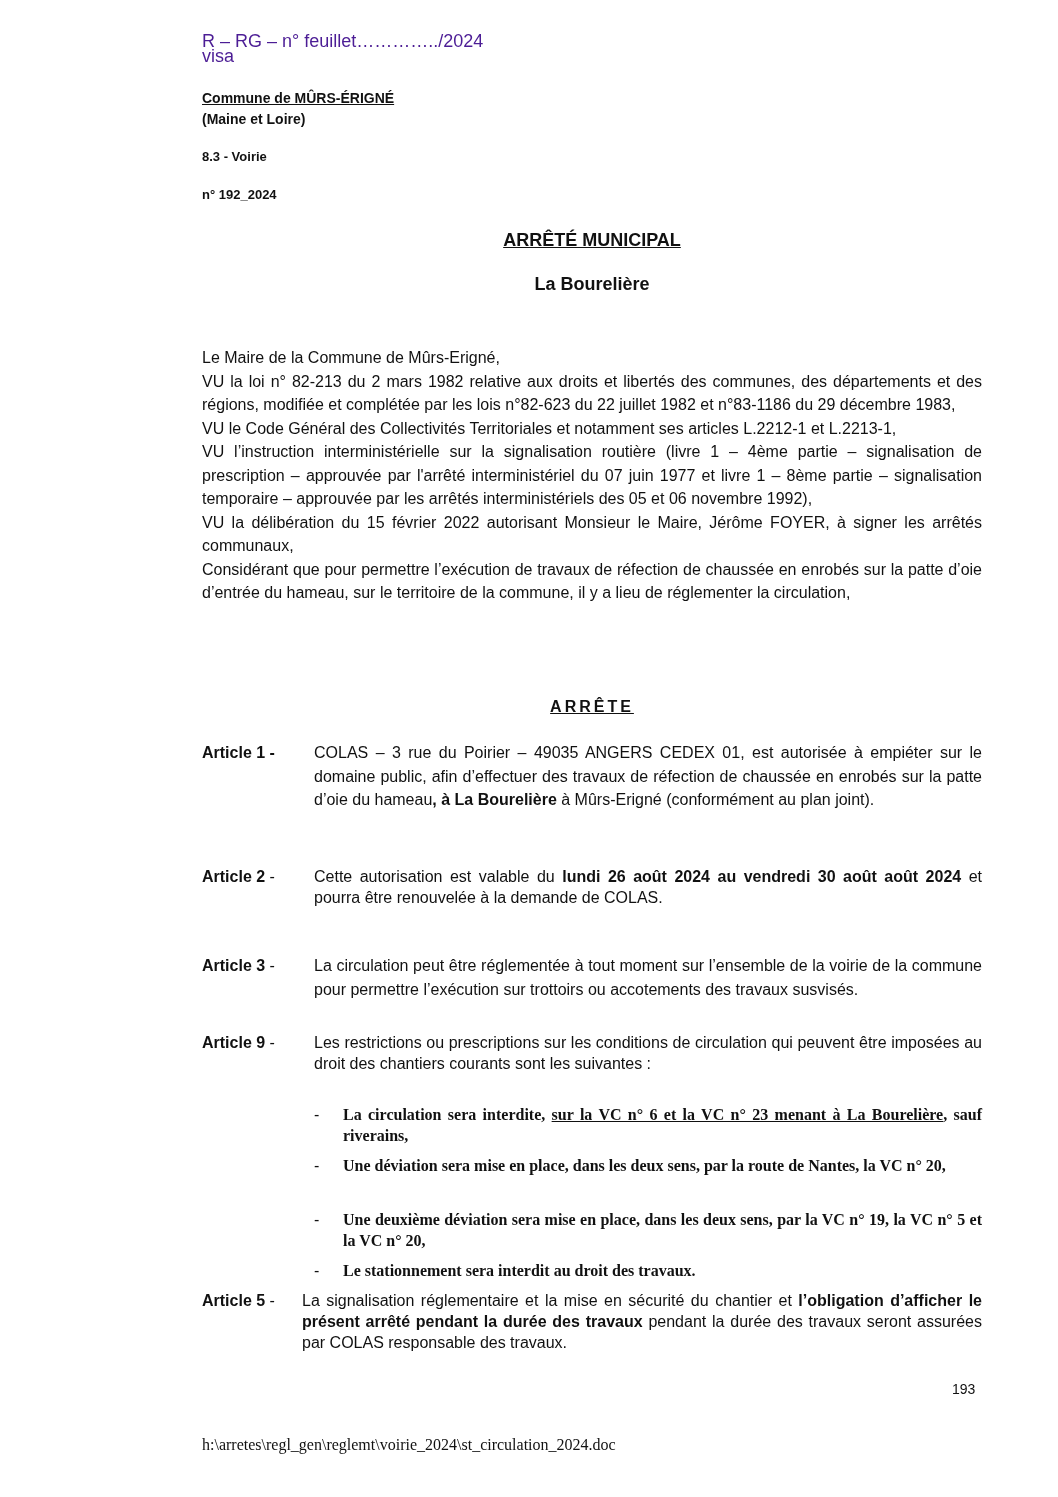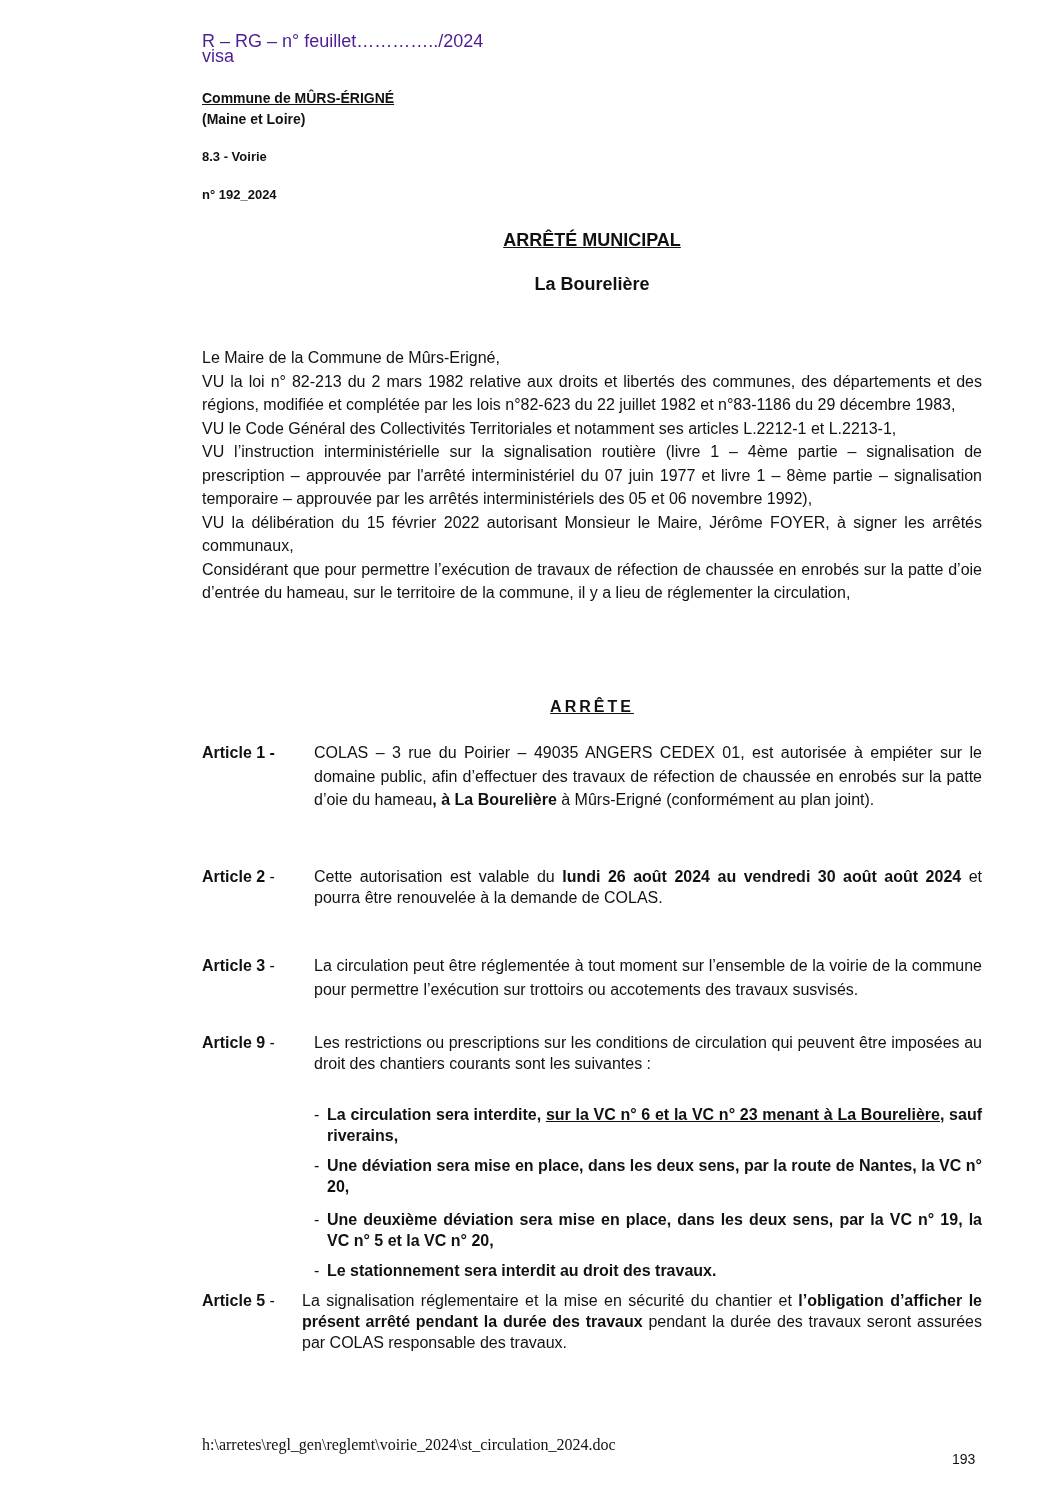--- a/index.html
+++ b/index.html
@@ -12,21 +12,21 @@
   .subtitle { font-weight: bold; font-size: 18px; text-align: center; line-height: 25px; }
   .body-text { font-size: 16px; line-height: 23.5px; text-align: justify; }
   .para-line { display: block; }
   .arrete { font-weight: bold; font-size: 16px; letter-spacing: 3px; text-decoration: underline; text-align: center; }
   .article { position: absolute; left: 202px; width: 780px; font-size: 16px; line-height: 23.5px; }
   .article .label { position: absolute; left: 0; top: 0; font-weight: bold; }
   .article .label .dash { font-weight: normal; }
   .article .content { position: absolute; left: 112px; right: 0; text-align: justify; }
   .bullet { position: absolute; left: 314px; width: 668px; font-size: 16px; line-height: 21px; font-weight: bold; text-align: justify; }
   .bullet .dash { position: absolute; left: 0; font-weight: normal; }
-  .bullet .btext { display: block; margin-left: 13px; }
+  .bullet .btext { display: block; margin-left: 29px; font-family: Liberation Serif, serif; }
   .u { text-decoration: underline; }
   b { font-weight: bold; }
   .footer-path { font-family: "Liberation Serif", serif; font-size: 16px; }
   .page-num { font-size: 14px; }
 </style>
 </head>
 <body>
 
 <div class="abs hdr-small" style="left:202px; top:34px;">R – RG – n° feuillet…………../2024</div>
 <div class="abs hdr-small" style="left:202px; top:49px;">visa</div>
@@ -87,13 +87,13 @@
   <span class="dash">-</span>
   <span class="btext">Le stationnement sera interdit au droit des travaux.</span>
 </div>
 
 <div class="article" style="top:1290px; height:70px; line-height:21px;">
   <div class="label"><span>Article 5</span><span class="dash"> -</span></div>
   <div class="content" style="left:100px;"><span>La signalisation réglementaire et la mise en sécurité du chantier et </span><b>l’obligation d’afficher le présent arrêté pendant la durée des travaux</b><span> pendant la durée des travaux seront assurées par COLAS responsable des travaux.</span></div>
 </div>
 
 <div class="abs footer-path" style="left:202px; top:1436px;">h:\arretes\regl_gen\reglemt\voirie_2024\st_circulation_2024.doc</div>
-<div class="abs page-num" style="left:952px; top:1451px;">193</div>
+<div class="abs page-num" style="left:952px; top:1381px;">193</div>
 
 </body></html>

